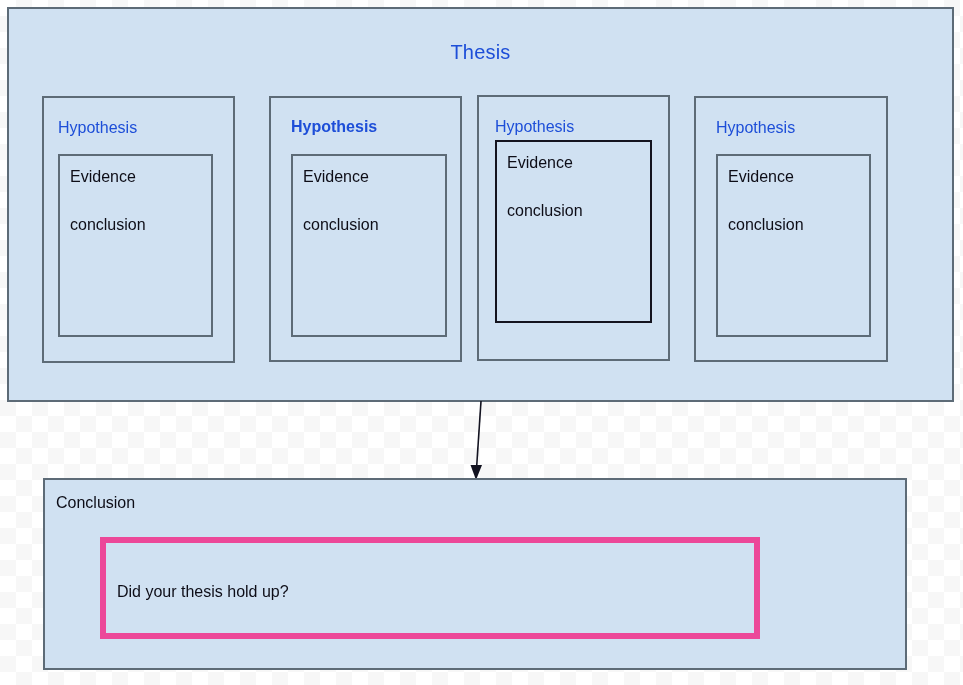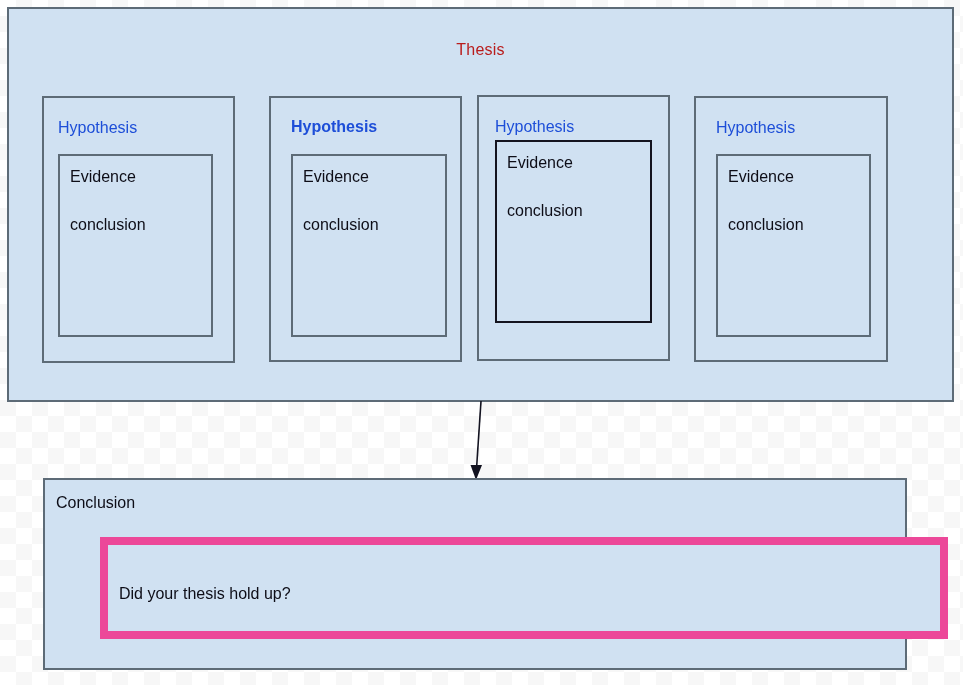--- a/index.html
+++ b/index.html
@@ -34,22 +34,22 @@
     box-sizing: border-box;
     background: #d0e1f2;
     border: 2px solid #5d6b77;
   }
   .thesis-title {
     position: absolute;
     left: 0;
     top: 32px;
     width: 100%;
     text-align: center;
-    font-size: 16px;
-    color: #b91c1c;
+    font-size: 20px;
+    color: #1d4ed8;
     letter-spacing: 0.2px;
   }
 
   
   .hyp-card {
     position: absolute;
     box-sizing: border-box;
     background: #d0e1f2;
     border: 2px solid #5d6b77;
   }
@@ -115,25 +115,25 @@
     position: absolute;
     left: 11px;
     top: 14px;
     font-size: 16px;
     color: #0d0d17;
   }
   .conclusion-inner {
     position: absolute;
     left: 55px;
     top: 57px;
-    width: 848px;
+    width: 660px;
     height: 102px;
     box-sizing: border-box;
     background: #d0e1f2;
-    border: 8px solid #ec4899;
+    border: 6px solid #ec4899;
   }
   .conclusion-question {
     position: absolute;
     left: 11px;
     top: 40px;
     font-size: 16px;
     color: #0d0d17;
     white-space: nowrap;
   }
 </style>

